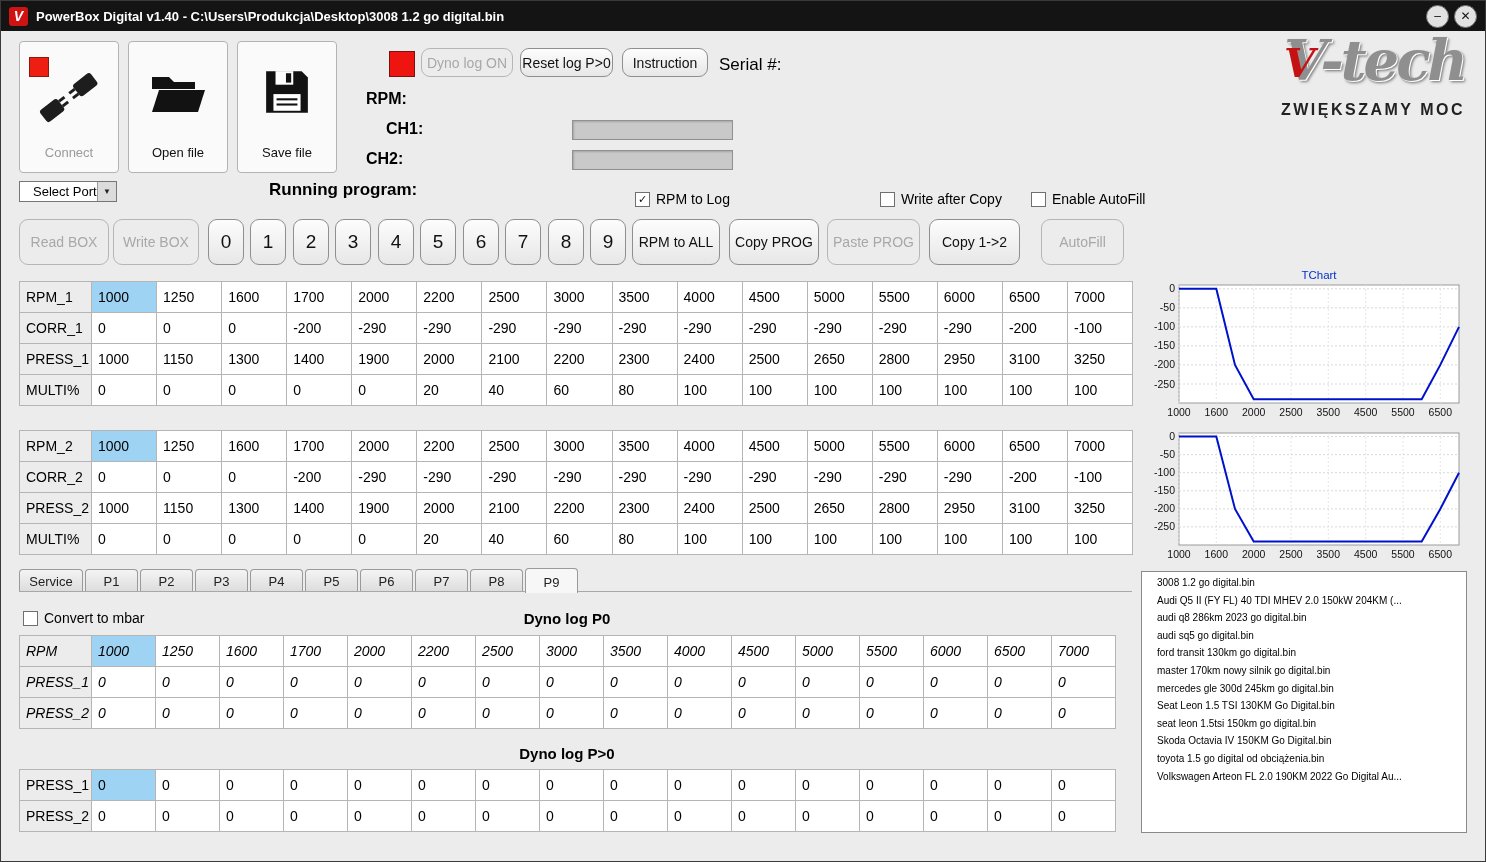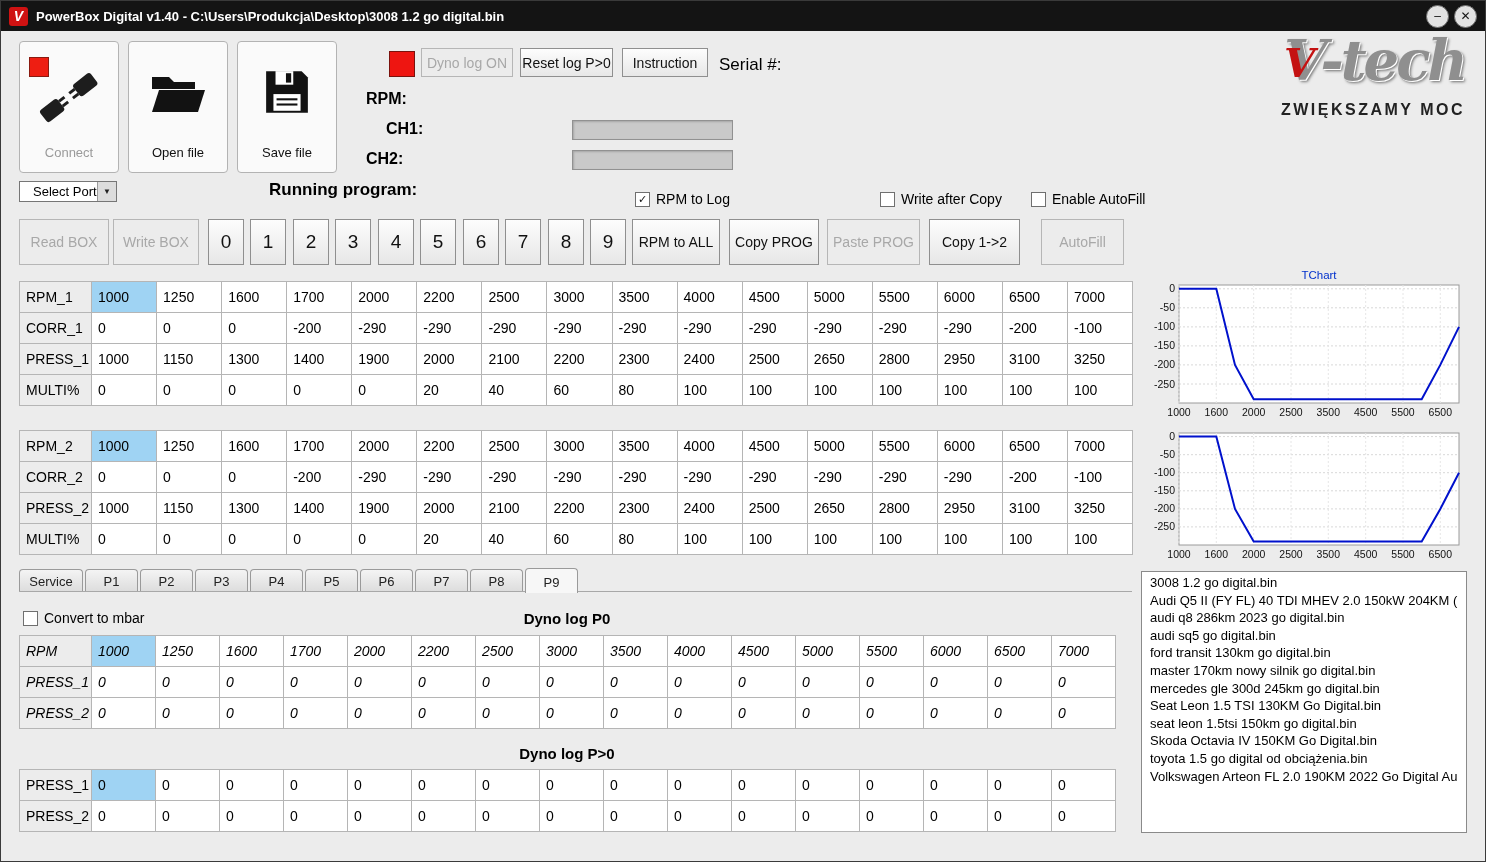--- a/index.html
+++ b/index.html
@@ -16,21 +16,21 @@
           display:flex;align-items:center;justify-content:center;font-size:12px;color:#111;line-height:1;}
   
   .bigbtn{position:absolute;top:40px;width:100px;height:132px;background:#fafafa;border:1px solid #b3b3b3;
           border-radius:4px;box-sizing:border-box;}
   .bigbtn .led{position:absolute;left:9px;top:15px;width:18px;height:18px;background:#ee1e12;border:1px solid #8a1a10;}
   .bigbtn .bicon{position:absolute;left:0;right:0;top:30px;display:flex;justify-content:center;}
   .bigbtn-label{position:absolute;bottom:12px;left:0;width:100%;text-align:center;font-size:13px;color:#111;}
   .bigbtn-label.gray{color:#9a9a9a;}
   .led2{position:absolute;left:388px;top:50px;width:24px;height:24px;background:#ee1511;border:1px solid #7a120d;}
   
-  .btn{position:absolute;background:linear-gradient(#fdfdfd,#e7e7e7);border:1px solid #8f8f8f;border-radius:0;
+  .btn{position:absolute;background:linear-gradient(#fdfdfd,#e7e7e7);border:1px solid #8f8f8f;border-radius:9px;
        font-family:"Liberation Sans",sans-serif;font-size:14px;color:#111;display:flex;align-items:center;
        justify-content:center;box-sizing:border-box;cursor:default;}
   .btn.disabled{color:#a8a8a8;background:#ececec;border-color:#b6b6b6;}
   .btn.digit{font-size:19px;}
   .actbtn{top:218px;height:46px;}
   .digit{top:218px;width:36px;height:46px;}
   
   .lbl{position:absolute;font-size:17px;color:#000;white-space:nowrap;}
   .lbl.big{font-size:16px;font-weight:bold;}
   .lbl.runprog{font-size:17px;font-weight:bold;}
@@ -63,21 +63,21 @@
   .tabs{position:absolute;display:flex;height:24px;align-items:flex-end;}
   .tab{width:53px;text-align:center;font-size:13px;background:linear-gradient(#f4f4f4,#dcdcdc);
        border:1px solid #9a9a9a;border-bottom:none;border-radius:4px 4px 0 0;margin-right:2px;color:#222;
        padding:4px 0 3px 0;box-sizing:border-box;}
   .tab.service{width:64px;}
   .tab.active{background:#f7f7f7;padding-top:6px;margin-bottom:-1px;position:relative;z-index:3;}
   .tabpanel{position:absolute;border-top:1px solid #a8a8a8;}
   .dyno-title{position:absolute;font-size:15px;font-weight:bold;text-align:center;color:#000;}
   
   .chart{position:absolute;}
-  .filebox{position:absolute;background:#fff;border:1px solid #8a8a8a;font-size:13px;padding:2px 8px;
+  .filebox{position:absolute;background:#fff;border:1px solid #8a8a8a;font-size:10px;padding:2px 15px;
            overflow:hidden;box-sizing:border-box;}
   .file-item{height:17.6px;line-height:17.6px;white-space:nowrap;overflow:hidden;color:#000;}
 </style>
 </head>
 <body>
 
 <div class="window">
 
   <div class="titlebar">
     <div class="title-icon">V</div>

